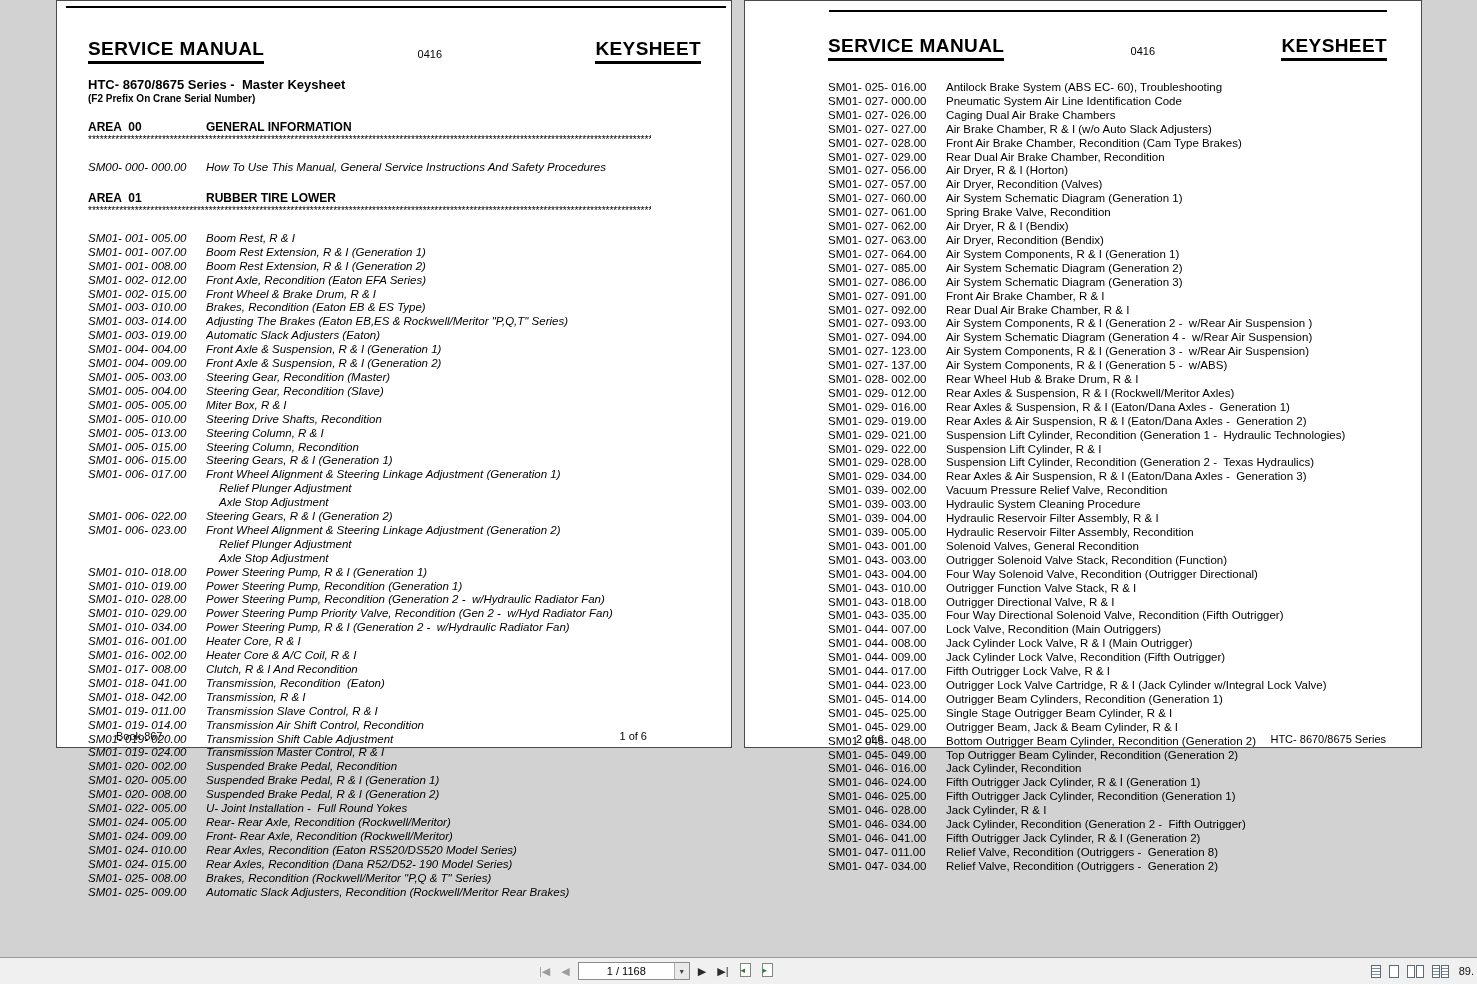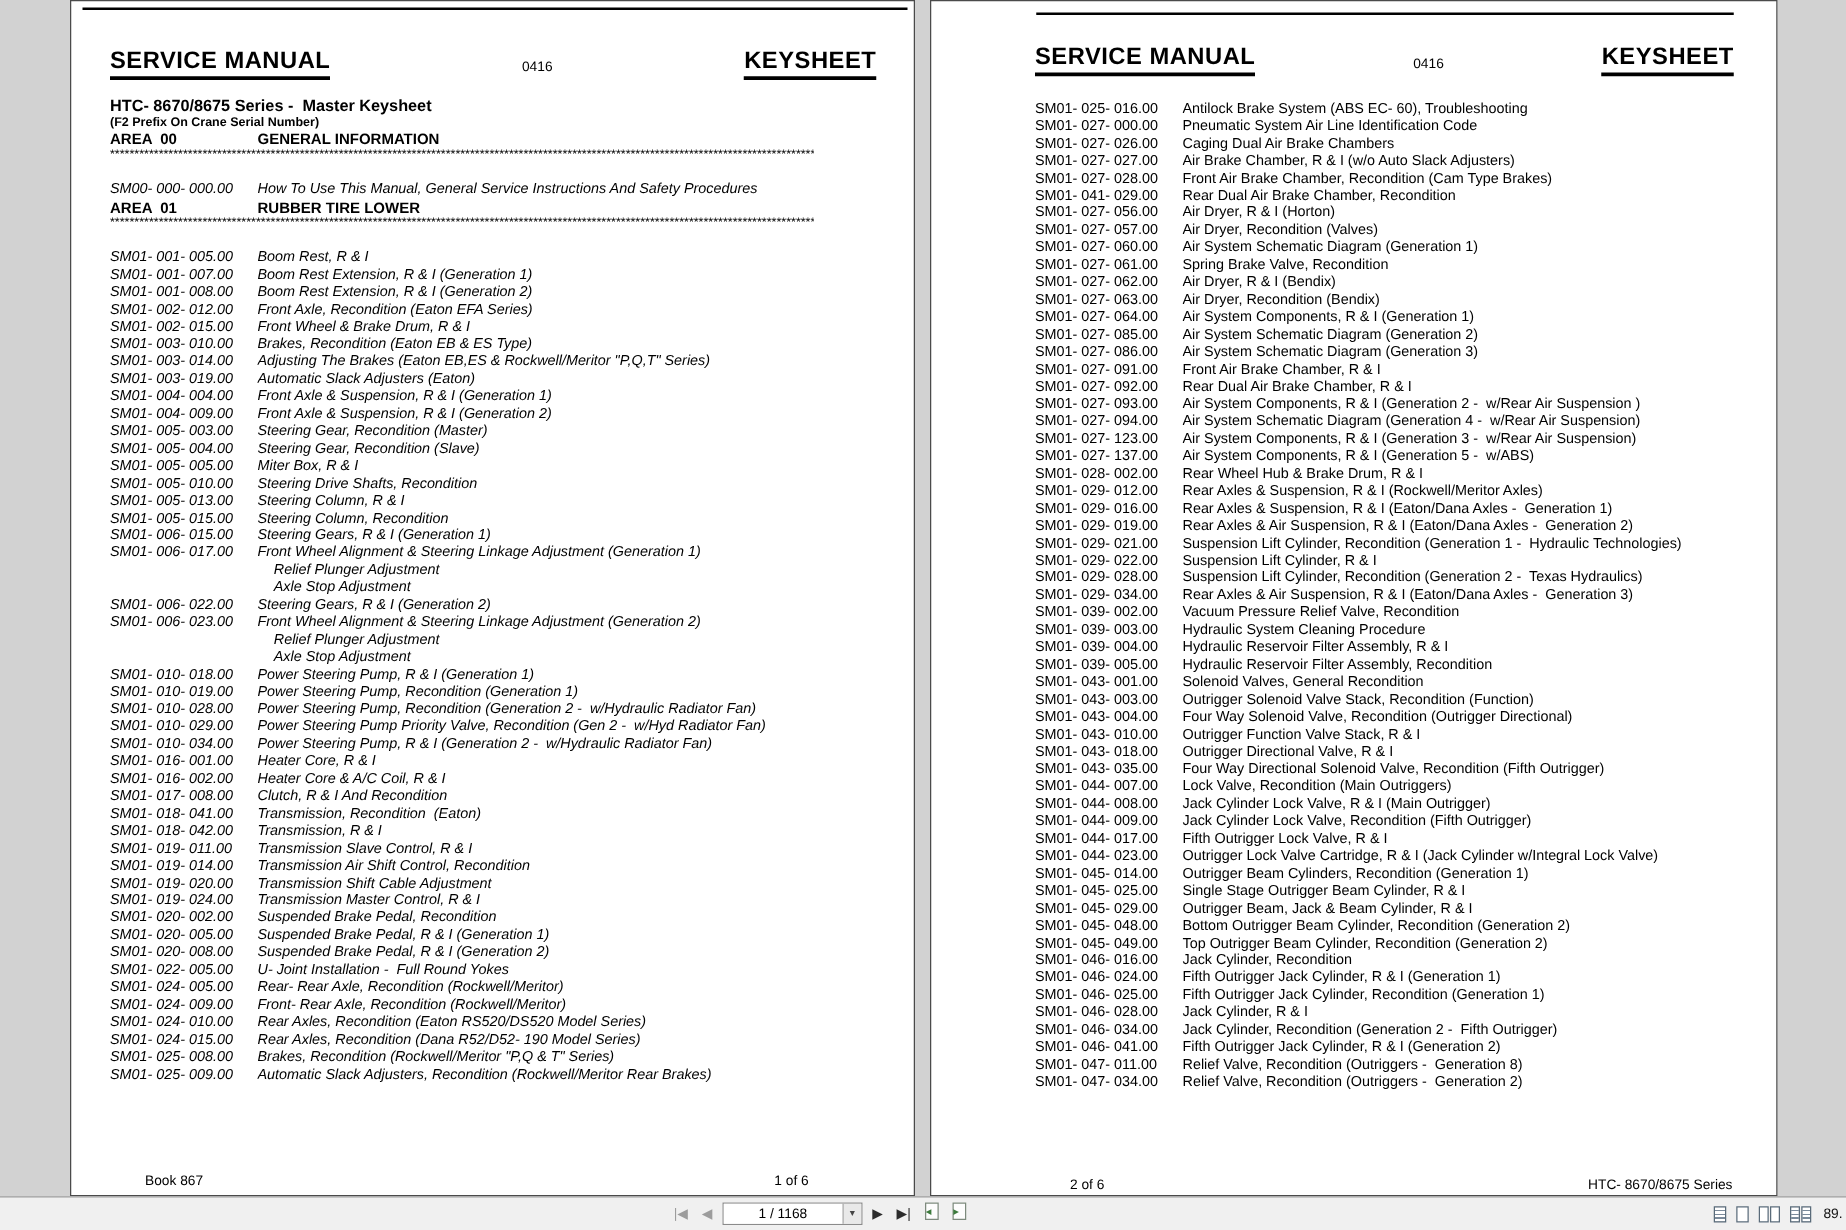--- a/index.html
+++ b/index.html
@@ -3,21 +3,21 @@
 <meta charset="utf-8">
 <style>
   * { margin:0; padding:0; box-sizing:border-box; }
   html,body{
     width:1477px; height:984px; overflow:hidden;
     background:#d2d2d2;
     font-family:"Liberation Sans", sans-serif;
     color:#000;
   }
   .page{
-    position:absolute; top:0; height:957px;
+    position:absolute; top:0; height:748px;
     background:#ffffff; border:1px solid #4a4a4a;
   }
   #left-page{ left:56px; width:676px; }
   #right-page{ left:744px; width:678px; }
 
   .top-rule{ position:absolute; top:5px; border-top:2px solid #000; }
   #left-page .top-rule{ left:9px; right:5px; }
   #right-page .top-rule{ top:9px; left:84px; right:34px; }
 
   .content{ position:relative; height:100%; }
@@ -28,21 +28,21 @@
   #right-page .doc-header{ margin-top:34px; }
   .hdr-main{
     font-size:19px; font-weight:bold; letter-spacing:.4px;
     border-bottom:3px solid #000; padding-bottom:1px; white-space:pre;
   }
   .hdr-num{ flex:1; text-align:center; font-size:11px; padding-bottom:4px; }
 
   .doc-title{ margin-top:13px; font-size:13px; font-weight:bold; white-space:pre; }
   .doc-subtitle{ margin-top:1px; font-size:10px; font-weight:bold; white-space:pre; }
 
-  .area-row{ display:flex; font-size:12px; font-weight:bold; white-space:pre; line-height:14px;}
+  .area-row{ display:flex; margin-top:16px; font-size:12px; font-weight:bold; white-space:pre; line-height:14px;}
   .area-row .code{ flex:0 0 118px; }
 
   .stars{
     font-size:10px; line-height:11px; height:11px;
     overflow:hidden; white-space:nowrap; width:563px; letter-spacing:0;
   }
 
   .row{ display:flex; font-size:11.5px; line-height:13.9px; white-space:pre; }
   .row .code{ flex:0 0 118px; }
   .row .desc{ flex:1; overflow:hidden; }
@@ -425,21 +425,21 @@
           <span class="code">SM01- 027- 027.00</span>
           <span class="desc">Air Brake Chamber, R &amp; I (w/o Auto Slack Adjusters)</span>
         </div>
 
         <div class="row">
           <span class="code">SM01- 027- 028.00</span>
           <span class="desc">Front Air Brake Chamber, Recondition (Cam Type Brakes)</span>
         </div>
 
         <div class="row">
-          <span class="code">SM01- 041- 029.00</span>
+          <span class="code">SM01- 027- 029.00</span>
           <span class="desc">Rear Dual Air Brake Chamber, Recondition</span>
         </div>
 
         <div class="row">
           <span class="code">SM01- 027- 056.00</span>
           <span class="desc">Air Dryer, R &amp; I (Horton)</span>
         </div>
 
         <div class="row">
           <span class="code">SM01- 027- 057.00</span>

